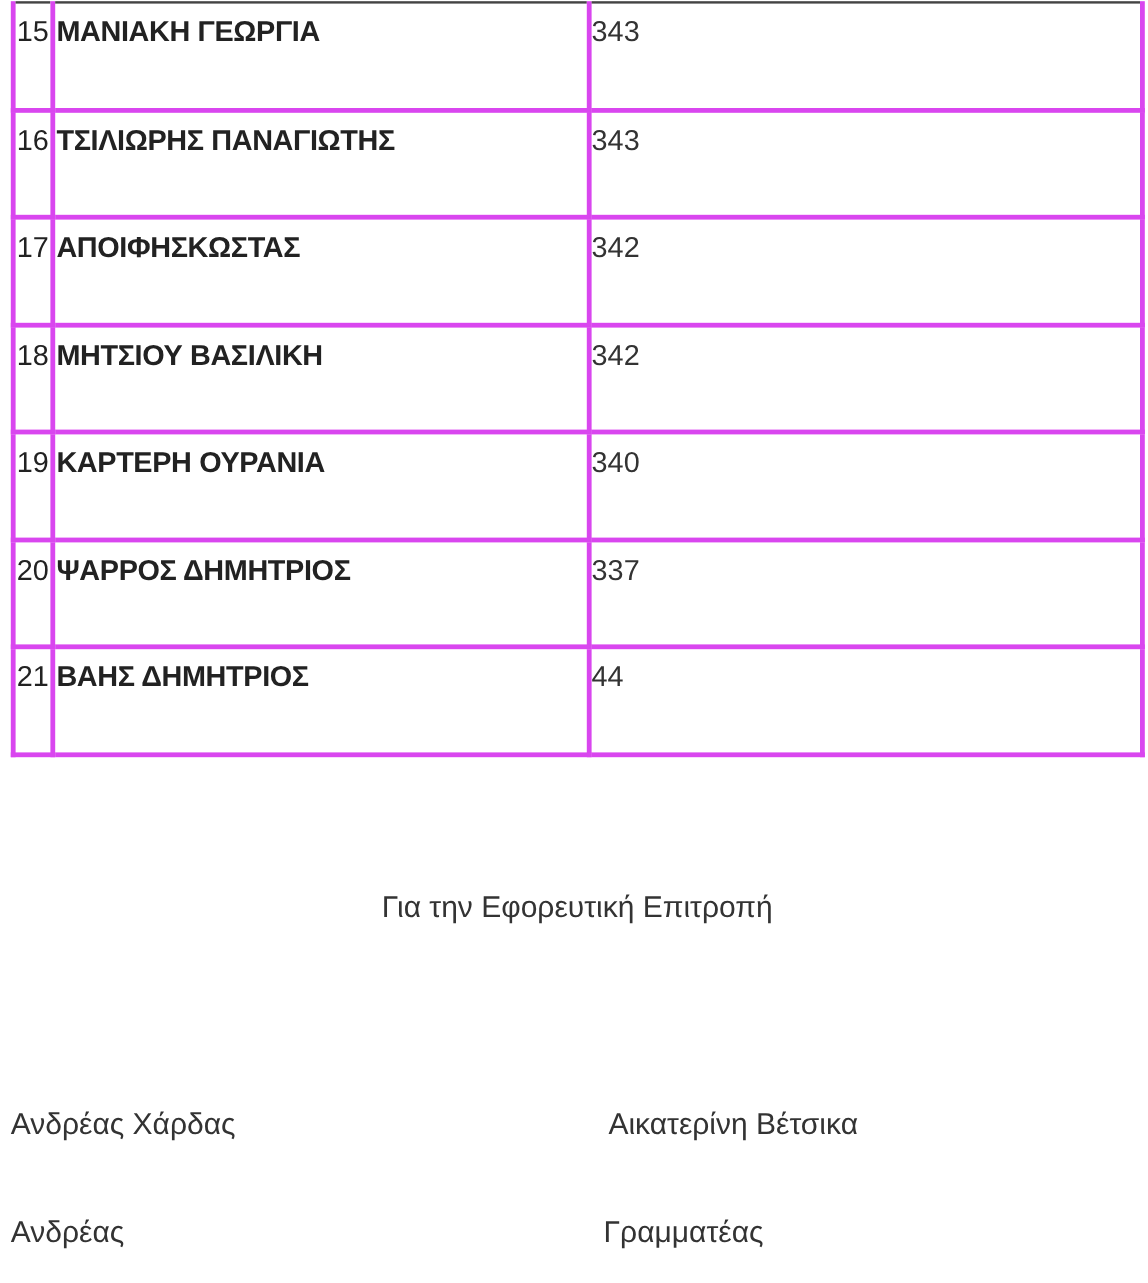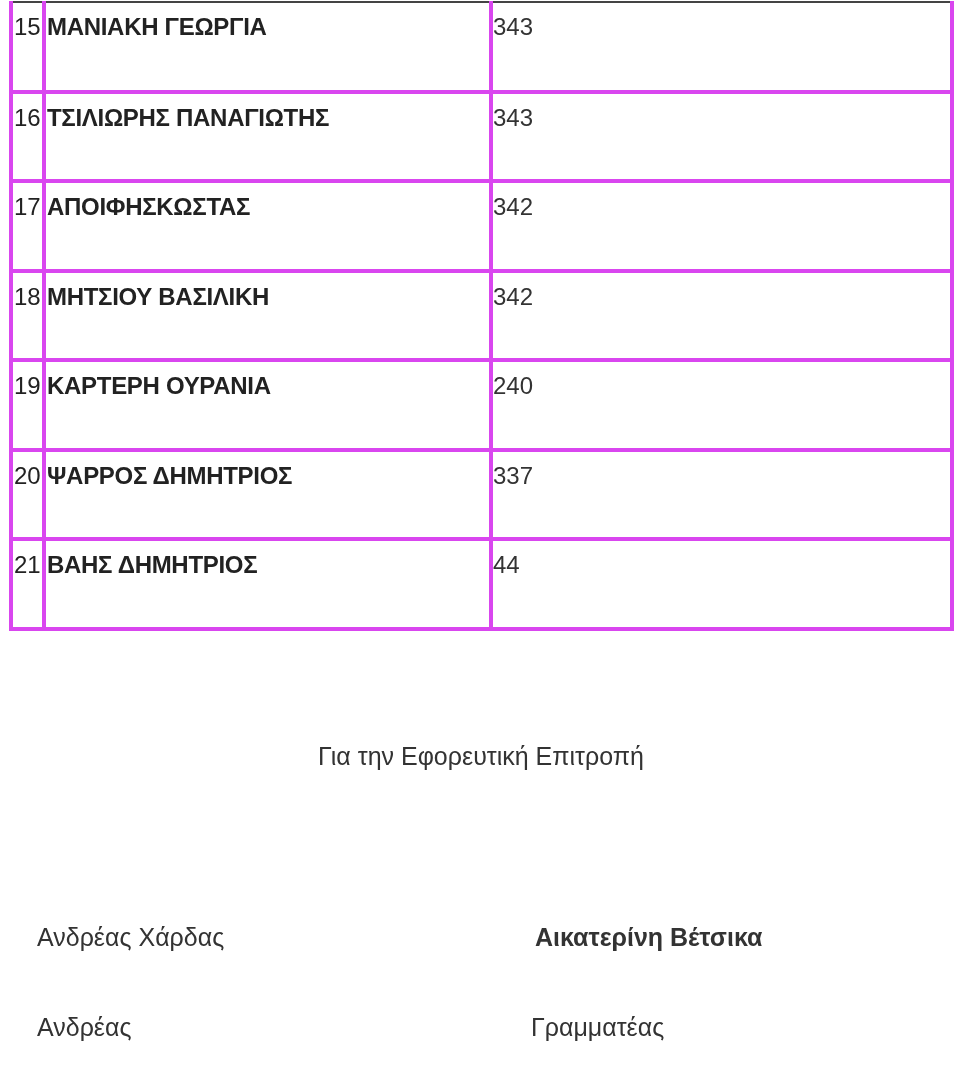--- a/index.html
+++ b/index.html
@@ -7,21 +7,21 @@
          font-family:"Liberation Sans", "DejaVu Sans", sans-serif; color:#222222; }
   table.results { position:absolute; left:9px; top:1px; width:945px;
          border-collapse:collapse; table-layout:fixed; }
   table.results td { border:4px solid #d946ef; vertical-align:top; padding:0;
          height:89.5px; box-sizing:border-box; }
   table.results tr.thick td { border-top:2px solid #444444;margin-top:44px; }
   td.num { width:33px; font-size:24px; padding-top:10px !important; color:#222; padding-left:1px !important; }
   td.name { width:447px; font-size:24px; font-weight:bold; padding-top:10px !important; padding-left:1px !important; color:#222; letter-spacing:-0.3px; }
   td.votes { font-size:24px; text-align:left; padding-top:10px !important; color:#333; }
   .caption { position:absolute; left:0; width:962px; top:742px; text-align:center; font-size:25px; color:#333; }
-  .sig { position:absolute; font-size:25px; color:#333;margin-left:28px; }
+  .sig { position:absolute; font-size:25px; color:#333; }
 </style>
 </head>
 <body>
 
 <table class="results">
   <tbody>
     <tr class="thick">
       <td class="num">15</td>
       <td class="name">ΜΑΝΙΑΚΗ ΓΕΩΡΓΙΑ</td>
       <td class="votes">343</td>
@@ -37,33 +37,33 @@
       <td class="votes">342</td>
     </tr>
     <tr>
       <td class="num">18</td>
       <td class="name">ΜΗΤΣΙΟΥ ΒΑΣΙΛΙΚΗ</td>
       <td class="votes">342</td>
     </tr>
     <tr>
       <td class="num">19</td>
       <td class="name">ΚΑΡΤΕΡΗ ΟΥΡΑΝΙΑ</td>
-      <td class="votes">240</td>
+      <td class="votes">340</td>
     </tr>
     <tr class="thick">
       <td class="num">20</td>
       <td class="name">ΨΑΡΡΟΣ ΔΗΜΗΤΡΙΟΣ</td>
       <td class="votes">337</td>
     </tr>
     <tr class="thick">
       <td class="num">21</td>
       <td class="name">ΒΑΗΣ ΔΗΜΗΤΡΙΟΣ</td>
       <td class="votes">44</td>
     </tr>
   </tbody>
 </table>
 
 <div class="caption">Για την Εφορευτική Επιτροπή</div>
 
 <div class="sig" style="left:9px; top:923px;">Ανδρέας Χάρδας</div>
-<div class="sig" style="left:507px; top:923px;font-weight:bold;">Αικατερίνη Βέτσικα</div>
+<div class="sig" style="left:507px; top:923px;">Αικατερίνη Βέτσικα</div>
 <div class="sig" style="left:9px; top:1013px;">Ανδρέας</div>
 <div class="sig" style="left:503px; top:1013px;">Γραμματέας</div>
 
 </body></html>

